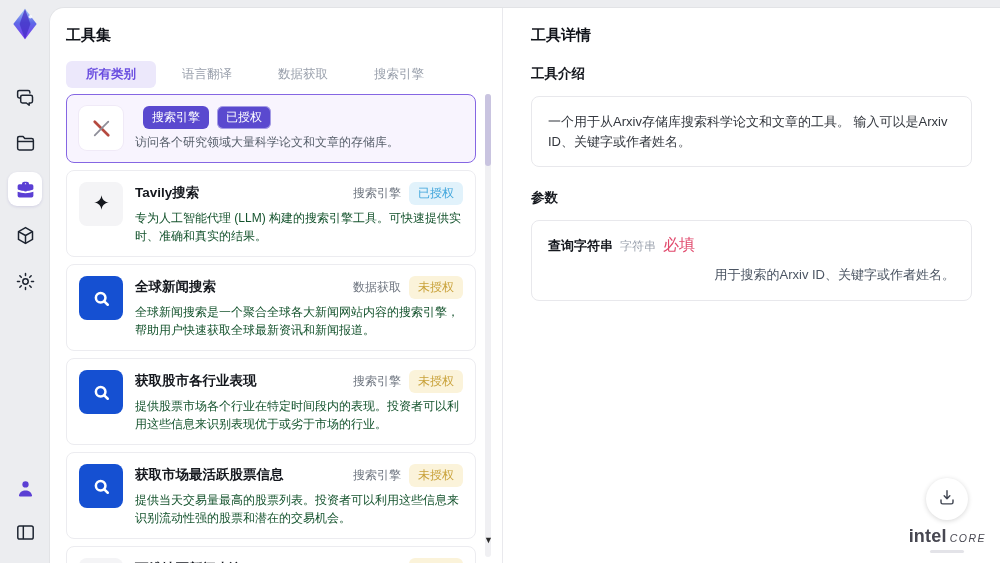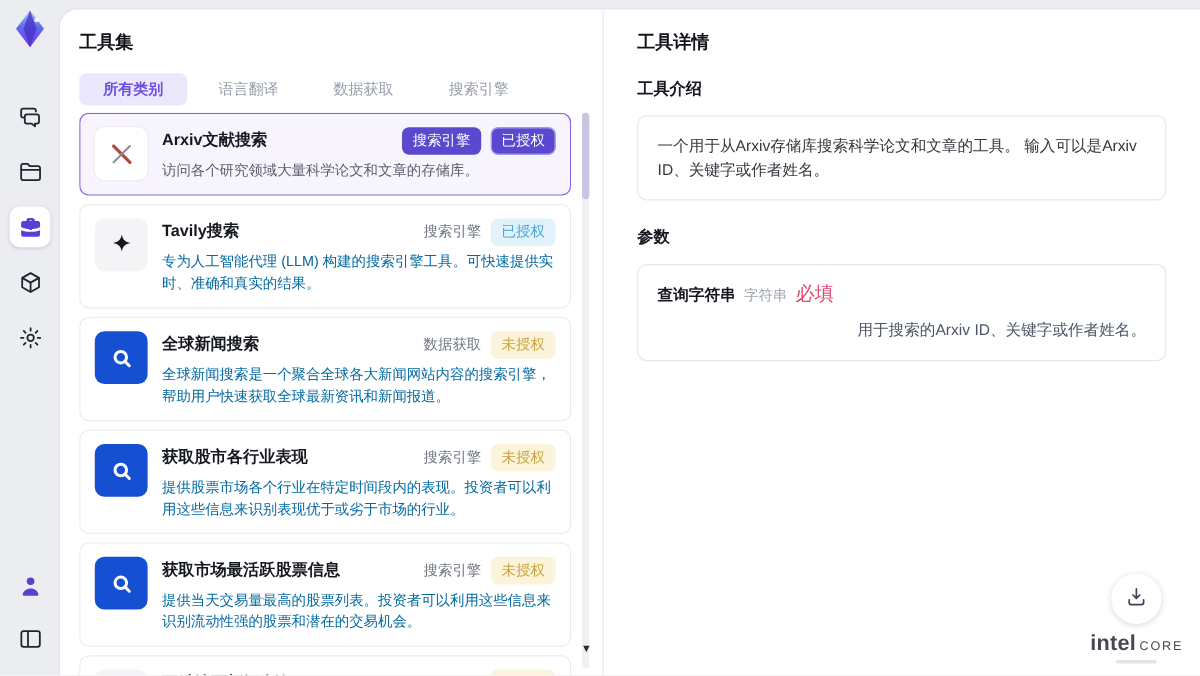--- a/index.html
+++ b/index.html
@@ -38,21 +38,21 @@
   .card-body{flex:1;min-width:0;}
   .card-top{display:flex;align-items:flex-start;}
   .tool-name{font-size:13.5px;font-weight:bold;color:#15181e;flex:1;padding-top:2px;}
   .badges{display:flex;gap:8px;align-items:center;flex:none;margin-left:8px;}
   .badge{font-size:12px;border-radius:6px;padding:3px 9px;white-space:nowrap;}
   .badge.pill-purple{background:#5a49cf;color:#fff;}
   .badge.pill-purple.authb{box-shadow:inset 0 0 0 1px rgba(255,255,255,.45);}
   .badge.plain{color:#6f7681;padding:3px 0;}
   .badge.blue{background:#e1f2fb;color:#41a6dc;}
   .badge.yellow{background:#fbf3da;color:#c9a23b;}
-  .tool-desc{font-size:12px;color:#0369a1;line-height:1.5;margin-top:4px;}
+  .tool-desc{font-size:12px;color:#14532d;line-height:1.5;margin-top:4px;}
   .card.selected .tool-desc{color:#565e6a;}
 
   
   .vscroll{position:absolute;top:86px;right:11px;bottom:6px;width:6px;background:#f0f0f3;border-radius:3px;}
   .vscroll .thumb{position:absolute;top:0;left:0;width:6px;height:72px;background:#c9c4e0;border-radius:3px;}
   .scroll-arrow{position:absolute;right:9px;bottom:18px;font-size:9px;color:#2b2b2b;line-height:1;}
 
   
   .detail-col{flex:1;border-left:1px solid #e9e9ed;box-sizing:border-box;padding:16px 28px;position:relative;}
   .detail-title{font-size:15px;font-weight:bold;color:#101319;margin:2px 0 20px 0;}
@@ -65,21 +65,21 @@
   .param-required{font-size:16px;color:#e14a6d;margin-left:7px;}
   .param-desc{font-size:13px;color:#4b5563;margin-top:10px;text-align:right;}
 
   
   .fab-stack{position:absolute;right:14px;bottom:10px;display:flex;flex-direction:column;align-items:center;gap:7px;}
   .fab{width:42px;height:42px;border-radius:50%;background:#fff;box-shadow:0 1px 5px rgba(0,0,0,.16);display:flex;align-items:center;justify-content:center;color:#3f4450;cursor:pointer;}
   .fab svg{width:20px;height:20px;}
   .brand{display:flex;flex-direction:column;align-items:center;line-height:1.1;}
   .brand-row{display:flex;align-items:baseline;gap:3px;color:#474751;}
   .brand-intel{font-size:18px;font-weight:bold;letter-spacing:.2px;}
-  .brand-core{font-size:10.5px;letter-spacing:1.5px;}
+  .brand-core{font-size:10.5px;letter-spacing:1.5px;font-style:italic;}
   .brand-bar{width:34px;height:3px;border-radius:2px;background:#e3e3e8;margin-top:3px;}
 </style>
 </head>
 <body>
 
 <div class="stage">
 
   <div class="rail">
     <div class="rail-logo">
       <svg viewBox="0 0 40 40">
@@ -170,21 +170,20 @@
       <div class="tool-list" id="tool-list">
           <div class="card selected">
     <div class="tool-icon arxiv">
               <svg viewBox="0 0 24 24" fill="none" stroke-linecap="round">
                 <path d="M5.5 5.5 18.5 18.5" stroke="#b5493f" stroke-width="2.6"></path>
                 <path d="M18.5 5.5 5.5 18.5" stroke="#8e8e99" stroke-width="1.7"></path>
               </svg>
             </div>
     <div class="card-body">
       <div class="card-top">
-        <div class="tool-name">Arxiv文献搜索</div>
         <div class="badges">
           <span class="badge cat pill-purple">搜索引擎</span>
           <span class="badge auth pill-purple authb">已授权</span>
         </div>
       </div>
       <div class="tool-desc">访问各个研究领域大量科学论文和文章的存储库。</div>
     </div>
   </div>
           <div class="card">
     <div class="tool-icon">

